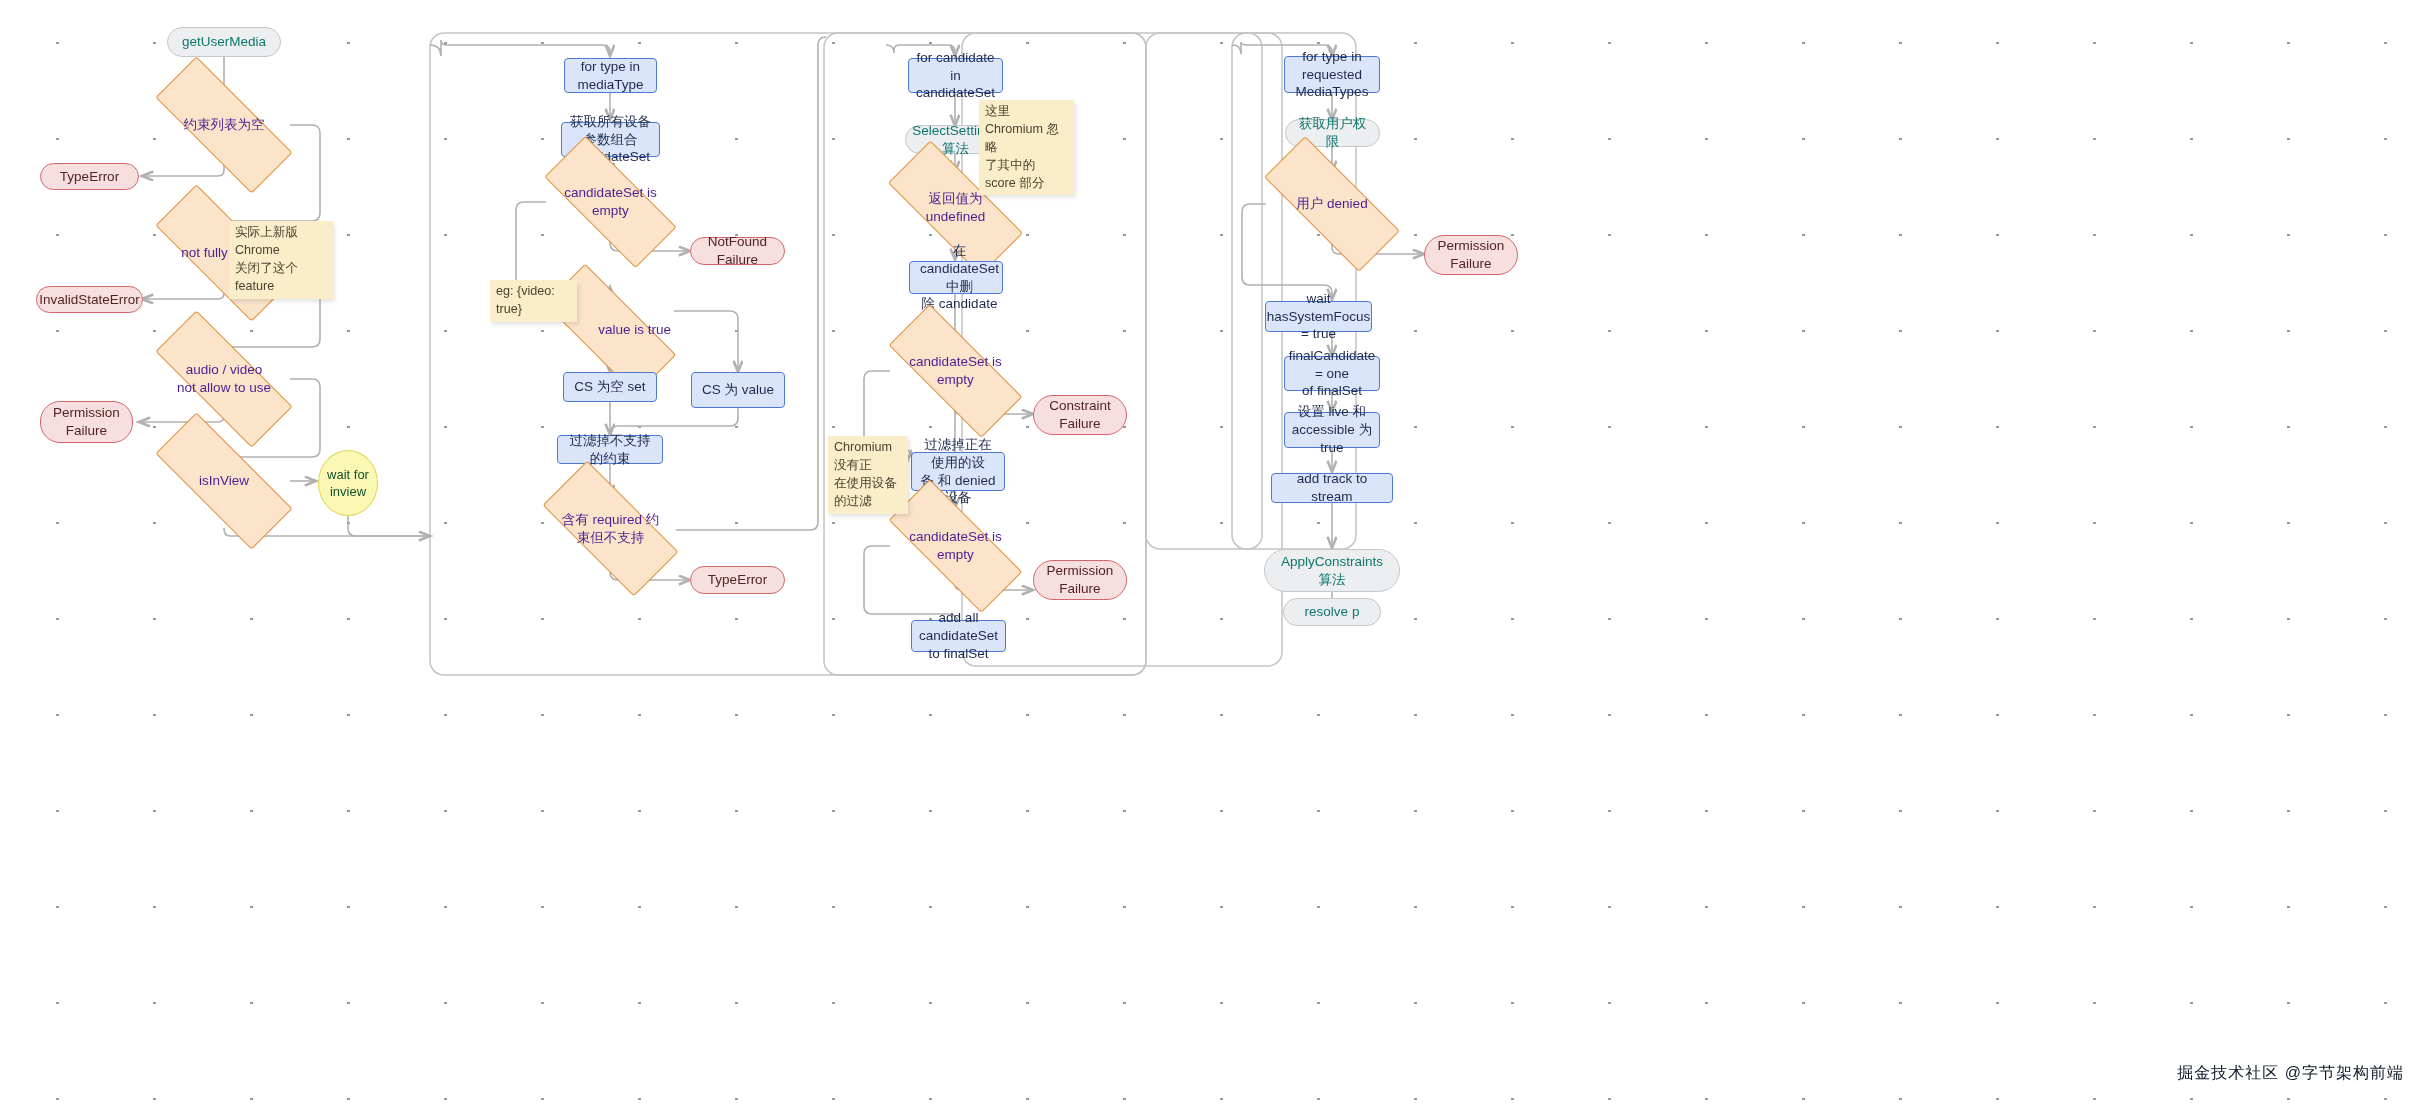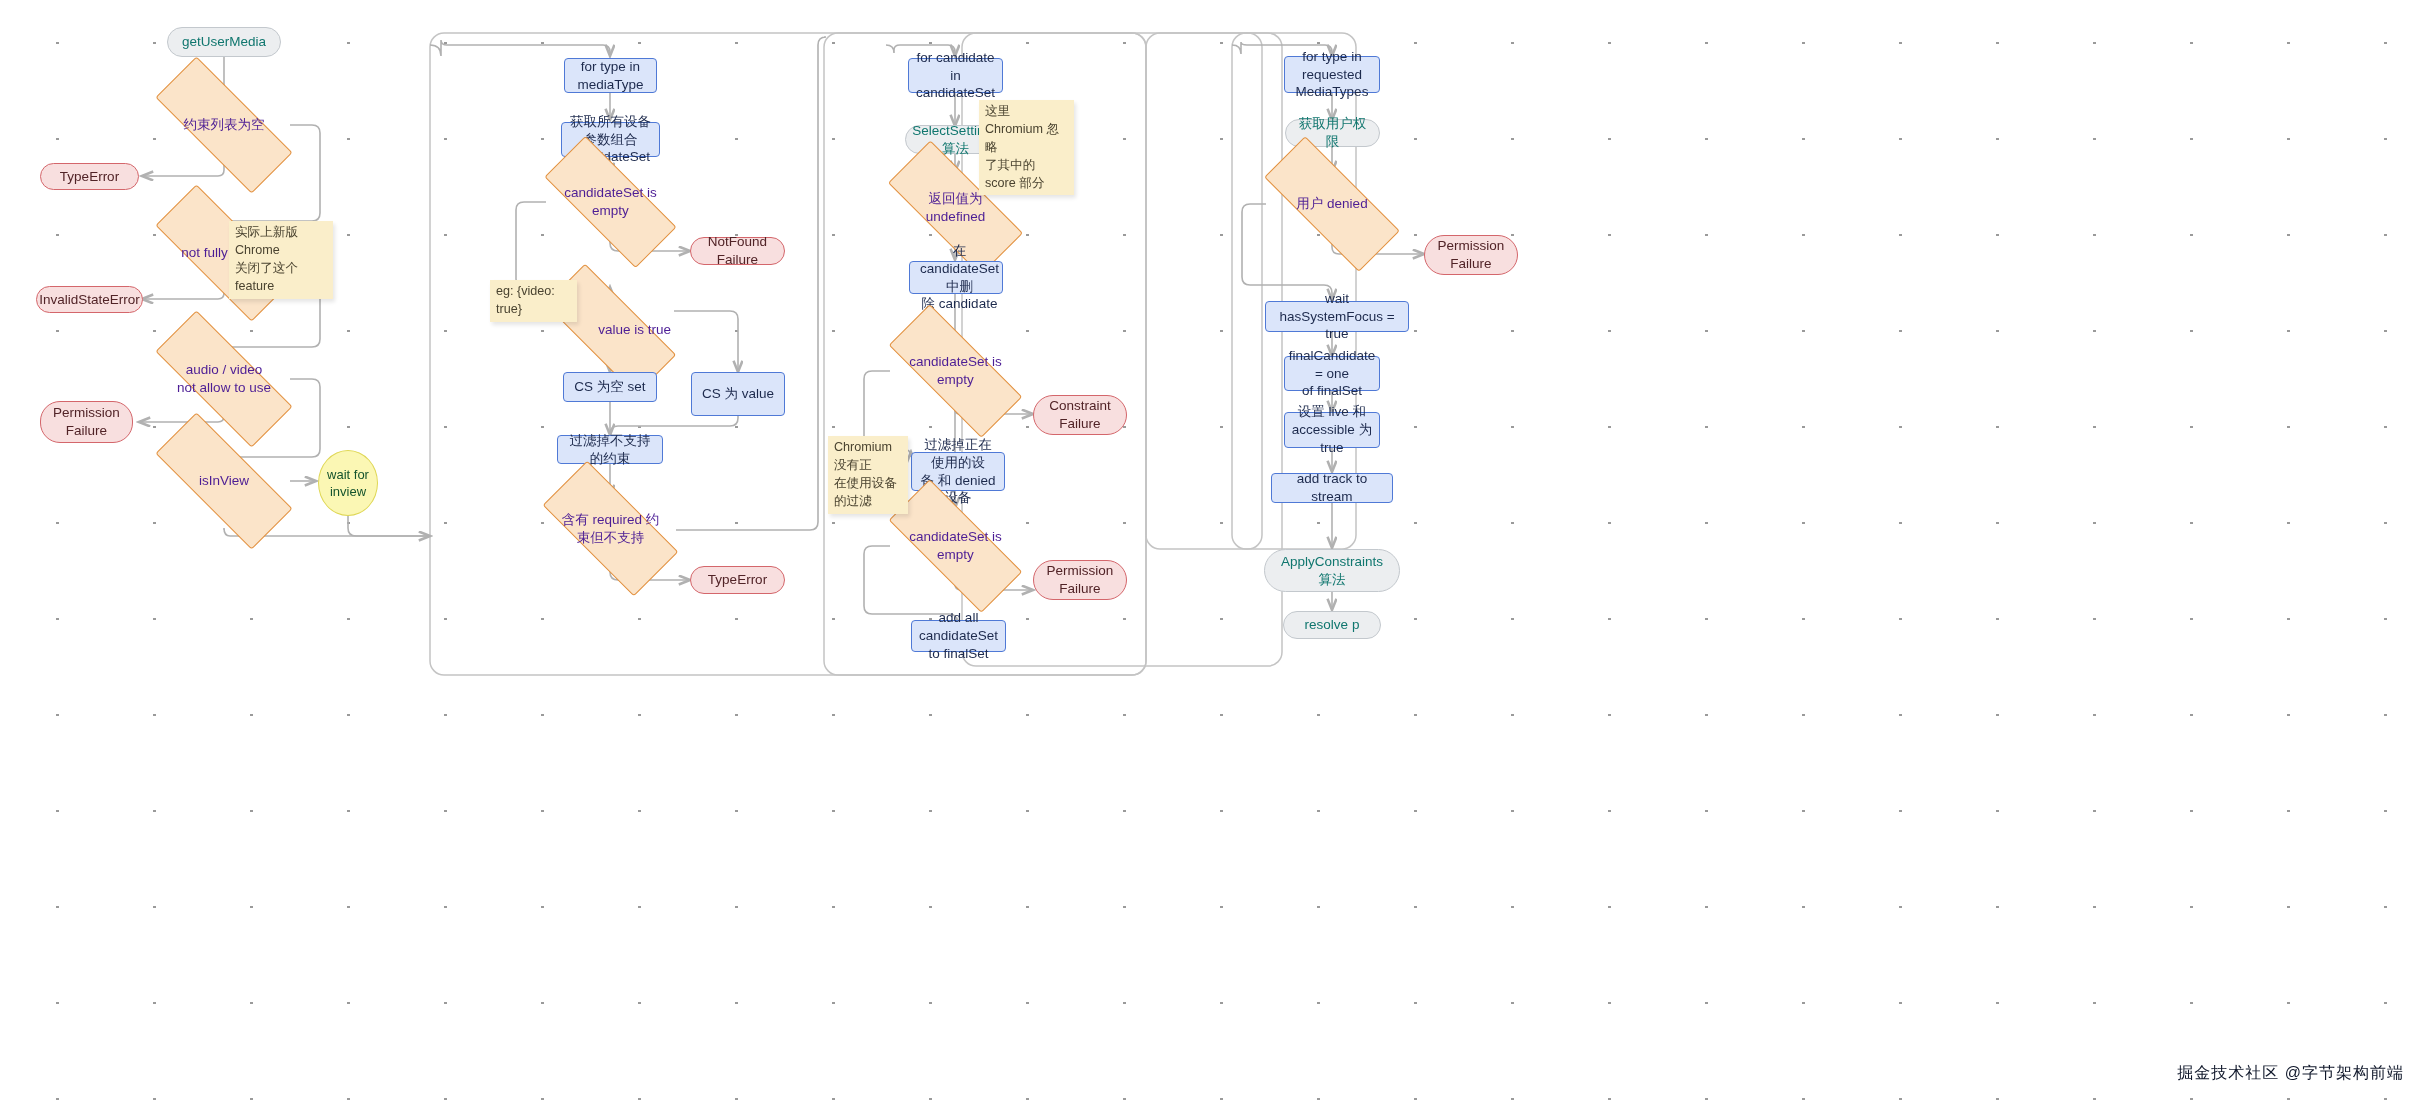--- a/index.html
+++ b/index.html
@@ -215,21 +215,21 @@
 
   <div class="node n-err" style="left:690px;top:237px;width:95px;height:28px;">NotFound Failure</div>
 
   <div class="node n-dec" style="left:546px;top:301px;width:129px;height:57px;justify-content:flex-end;">
     <span class="dia"></span>
     <span class="dtx">value is true</span>
   </div>
 
   <div class="node n-proc" style="left:563px;top:372px;width:94px;height:30px;">CS 为空 set</div>
 
-  <div class="node n-proc" style="left:691px;top:372px;width:94px;height:44px;text-align:center;">CS 为 value</div>
+  <div class="node n-proc" style="left:691px;top:372px;width:94px;height:36px;text-align:center;">CS 为 value</div>
 
   <div class="node n-proc" style="left:557px;top:435px;width:106px;height:29px;">过滤掉不支持的约束</div>
 
   <div class="node n-dec" style="left:546px;top:497px;width:129px;height:63px;">
     <span class="dia"></span>
     <span class="dtx">含有 required 约
 束但不支持</span>
   </div>
 
   <div class="node n-err" style="left:690px;top:566px;width:95px;height:28px;">TypeError</div>
@@ -278,33 +278,33 @@
   <div class="node n-term" style="left:1285px;top:119px;width:95px;height:28px;">获取用户权限</div>
 
   <div class="node n-dec" style="left:1265px;top:175px;width:134px;height:58px;">
     <span class="dia"></span>
     <span class="dtx">用户 denied</span>
   </div>
 
   <div class="node n-err" style="left:1424px;top:235px;width:94px;height:40px;">Permission
 Failure</div>
 
-  <div class="node n-proc" style="left:1265px;top:301px;width:144px;height:31px;">wait hasSystemFocus = true</div>
+  <div class="node n-proc" style="left:1265px;top:301px;width:107px;height:31px;">wait hasSystemFocus = true</div>
 
   <div class="node n-proc" style="left:1284px;top:356px;width:96px;height:35px;">finalCandidate = one
 of finalSet</div>
 
   <div class="node n-proc" style="left:1284px;top:412px;width:96px;height:36px;">设置 live 和
 accessible 为 true</div>
 
   <div class="node n-proc" style="left:1271px;top:473px;width:122px;height:30px;">add track to stream</div>
 
   <div class="node n-term" style="left:1264px;top:549px;width:136px;height:43px;">ApplyConstraints 算法</div>
 
-  <div class="node n-term" style="left:1283px;top:611px;width:98px;height:28px;">resolve p</div>
+  <div class="node n-term" style="left:1283px;top:598px;width:98px;height:28px;">resolve p</div>
 
   <div class="note" style="left:229px;top:221px;width:104px;">实际上新版 Chrome
 关闭了这个 feature</div>
 
   <div class="note" style="left:490px;top:280px;width:87px;">eg: {video: true}</div>
 
   <div class="note" style="left:979px;top:100px;width:95px;">这里 Chromium 忽略
 了其中的 score 部分</div>
 
   <div class="note" style="left:828px;top:436px;width:80px;">Chromium 没有正

